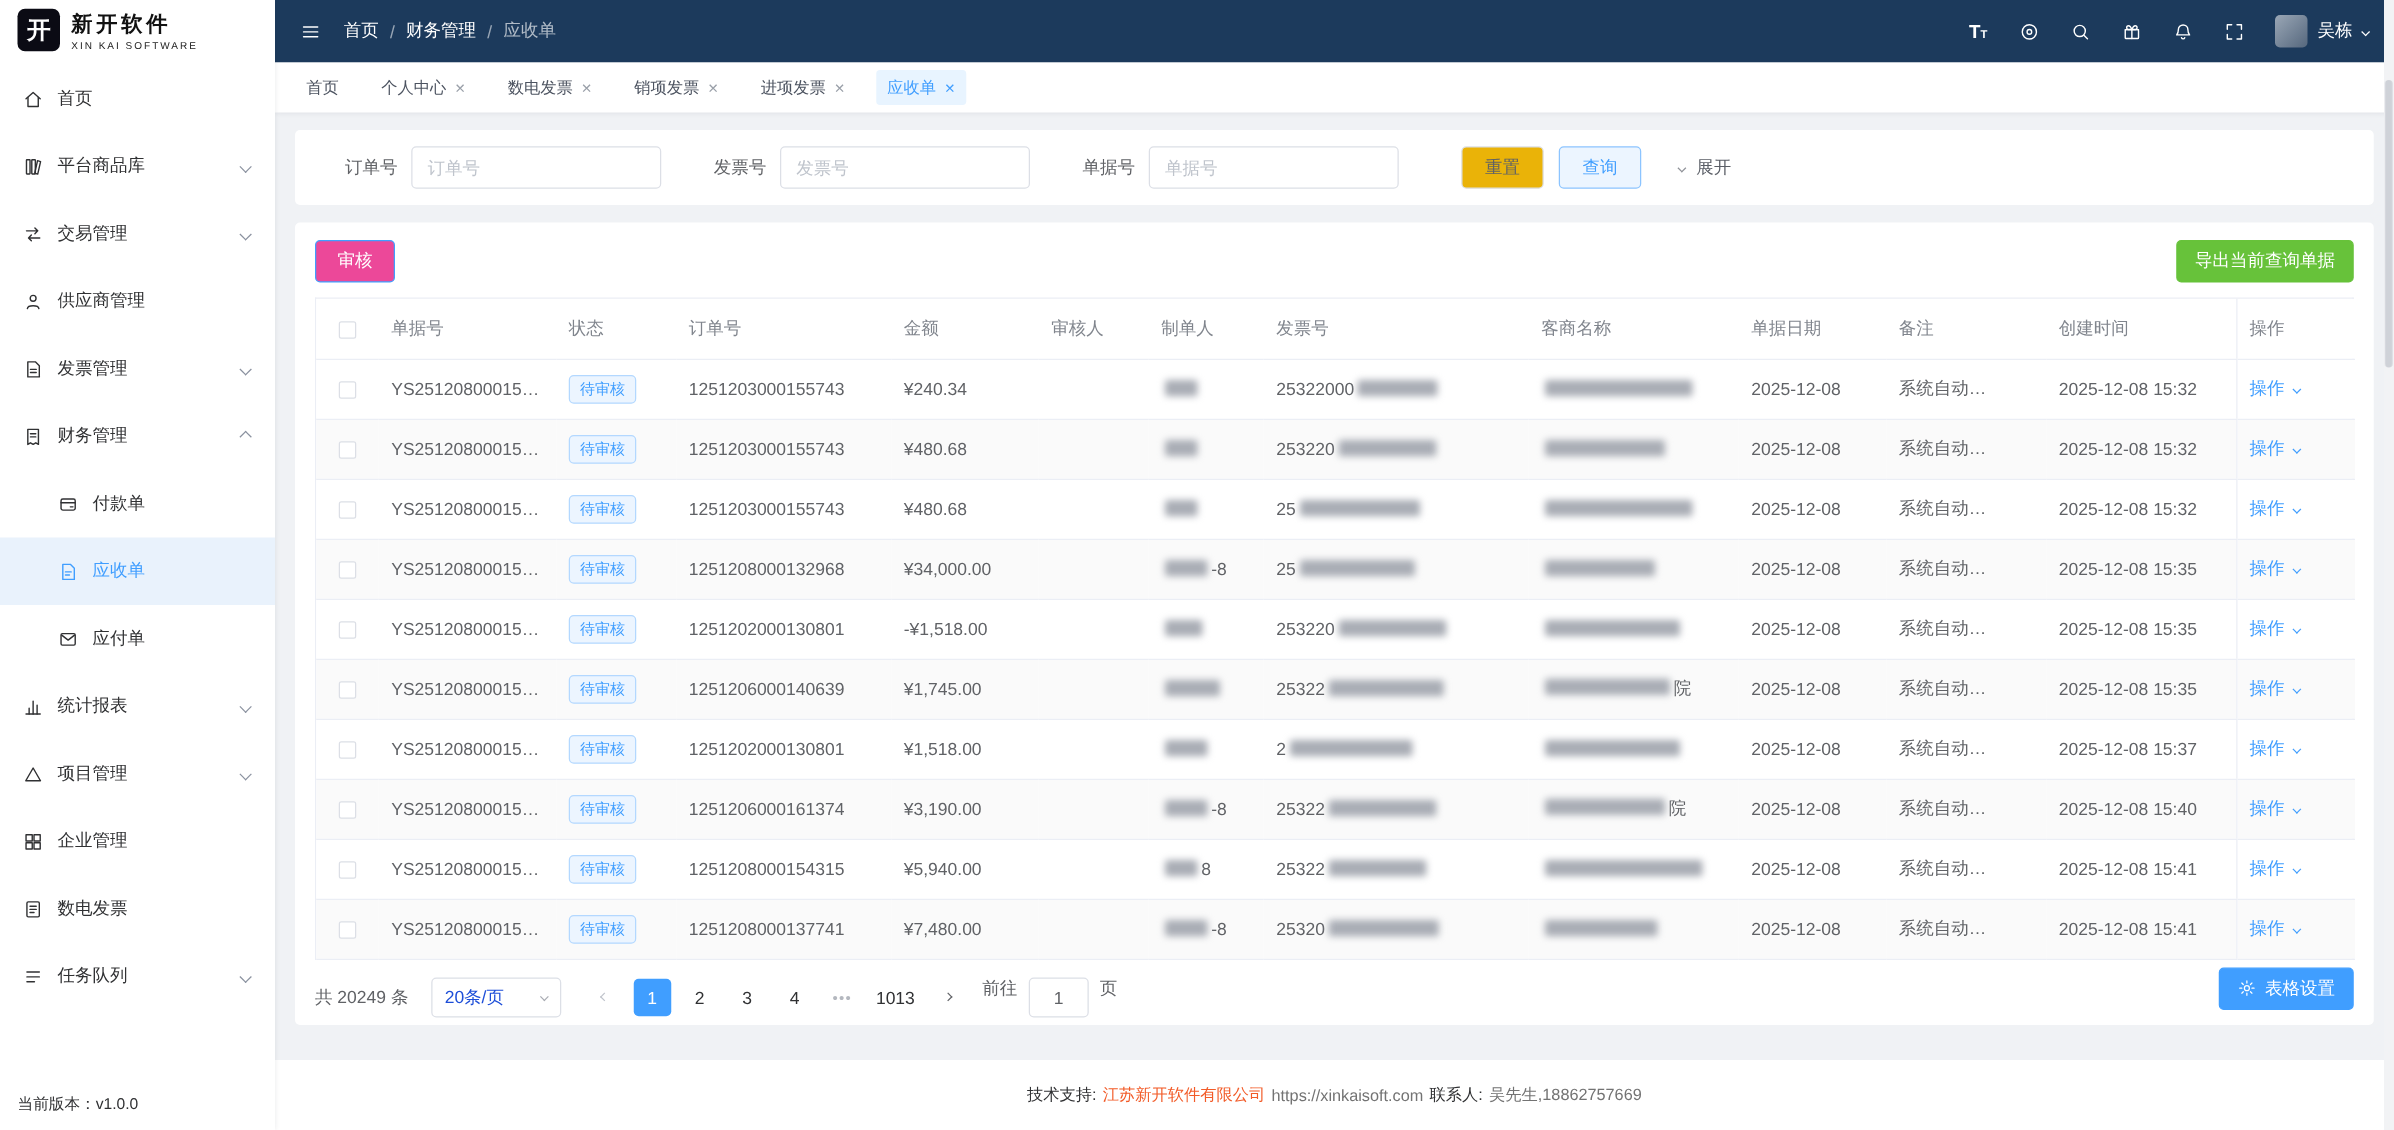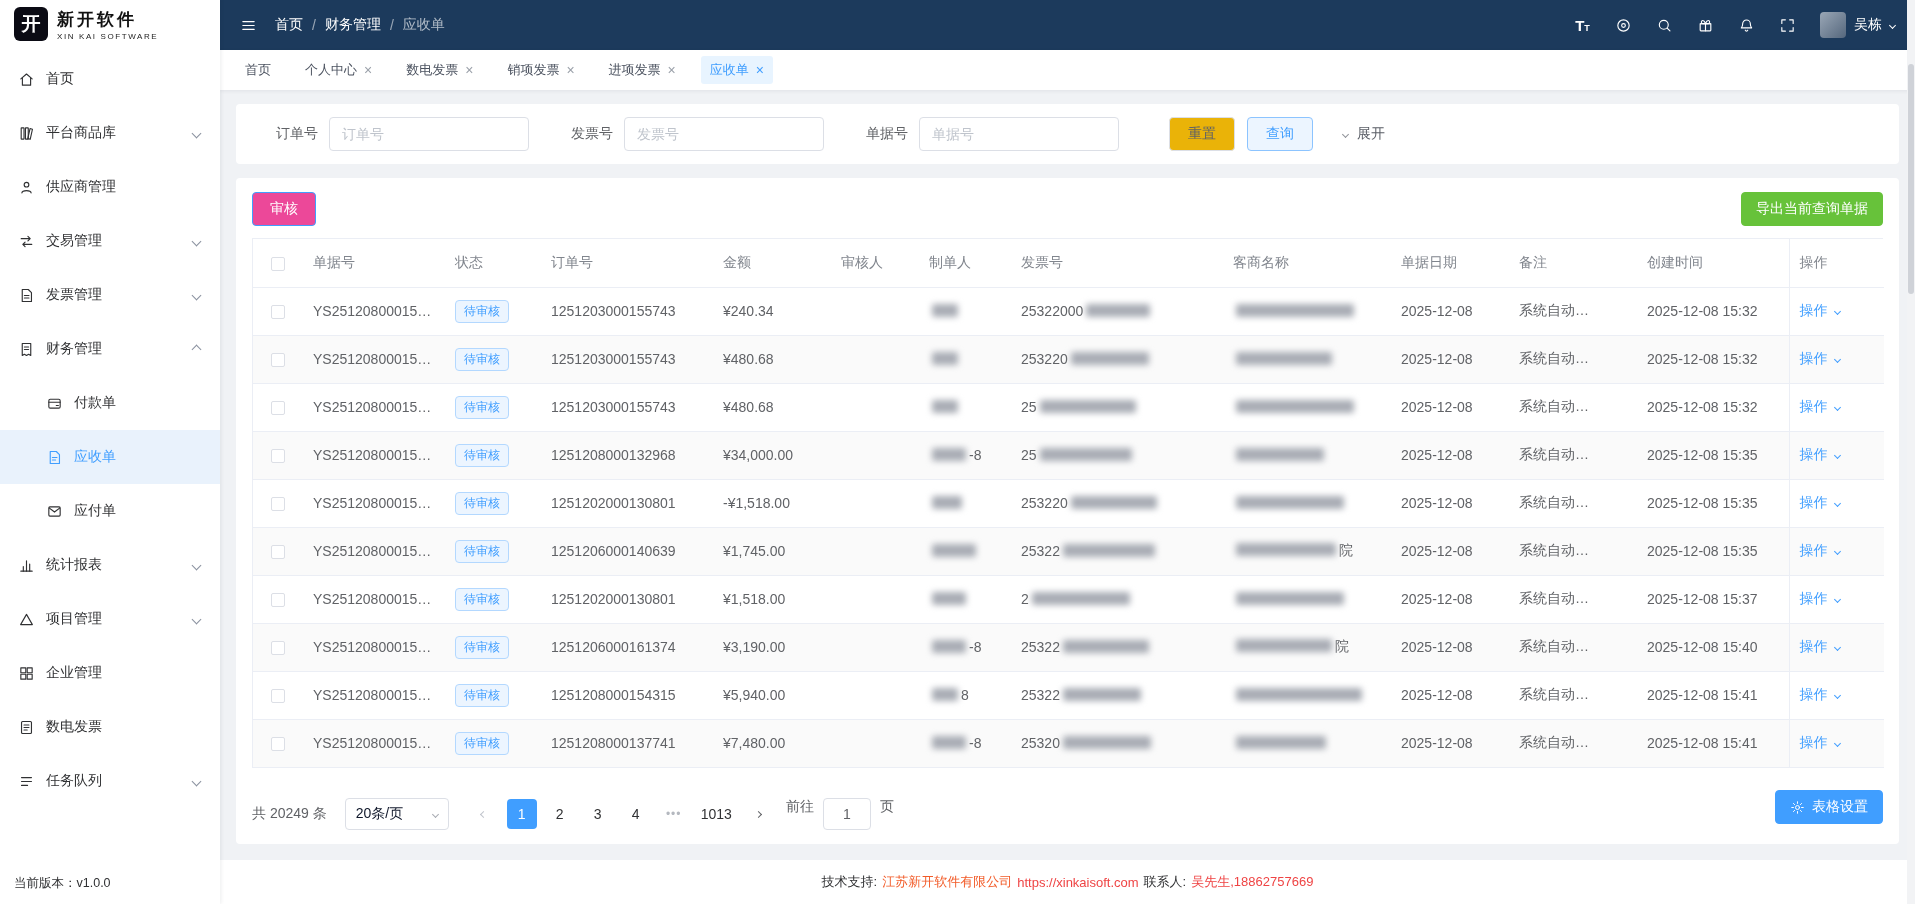--- a/index.html
+++ b/index.html
@@ -74,36 +74,36 @@
 tr.stripe td{background:#fafafa;}
 .col-cb{text-align:center;padding:0 4px;}
 .col-action{border-left:1px solid #ebeef5;}
 .cb{width:14px;height:14px;border:1px solid #dcdfe6;border-radius:2px;display:inline-block;background:#fff;vertical-align:middle;cursor:pointer;}
 .badge{display:inline-block;padding:3px 8px;font-size:12px;color:#409eff;background:#ecf5ff;border:1px solid #b3d8ff;border-radius:4px;line-height:1.25;}
 .blur{display:inline-block;height:13px;border-radius:2px;background:#a9adb5;filter:blur(3px);vertical-align:-1px;margin:0 3px;}
 .action-link{color:#409eff;display:inline-flex;align-items:center;gap:7px;cursor:pointer;}
 
 .pagi-row{display:flex;align-items:center;margin-top:auto;padding-top:14px;flex-shrink:0;color:#606266;font-size:14px;position:relative;}
 .pg-total{margin-right:4px;}
-.page-size{width:104px;height:32px;border:1px solid #dcdfe6;border-radius:4px;display:flex;align-items:center;justify-content:space-between;padding:0 10px;margin-left:14px;color:#0f172a;cursor:pointer;text-align:center;}
+.page-size{width:104px;height:32px;border:1px solid #dcdfe6;border-radius:4px;display:flex;align-items:center;justify-content:space-between;padding:0 10px;margin-left:14px;color:#1d4ed8;cursor:pointer;text-align:center;}
 .page-size .chev{color:#a8abb2;}
 .pagination-pages{display:flex;align-items:center;margin-left:16px;}
 .pg-btn{min-width:30px;height:30px;display:inline-flex;align-items:center;justify-content:center;margin:0 4px;border-radius:4px;cursor:pointer;color:#303133;padding:0 4px;}
 .pg-btn.active{background:#409eff;color:#fff;}
 .pg-prev{color:#c0c4cc;}
 .pg-next{color:#606266;}
 .pg-dots{color:#b4b8bf;letter-spacing:1px;font-size:12px;}
 .goto{display:flex;align-items:flex-start;gap:9px;margin-left:8px;}
 .goto input{width:48px;height:32px;border:1px solid #dcdfe6;border-radius:4px;text-align:center;font-size:14px;color:#606266;outline:none;font-family:inherit;}
 .btn-settings{position:absolute;right:0;top:50%;transform:translateY(-50%);background:#409eff;border-color:#409eff;color:#fff;gap:7px;padding:0 14px;}
 .gearwrap{width:15px;height:15px;color:#fff;}
 
-.footer{background:#fff;margin:16px -16px 0;height:44px;display:flex;align-items:center;justify-content:center;gap:5px;font-size:13px;color:#303133;flex-shrink:0;}
+.footer{background:#fff;margin:28px -16px 0;height:56px;display:flex;align-items:center;justify-content:center;gap:5px;font-size:13px;color:#303133;flex-shrink:0;}
 .f-company{color:#f25b28;}
-.f-link{color:#ef4444;text-decoration:none;cursor:pointer;}
+.f-link{color:#737373;text-decoration:none;cursor:pointer;}
 
 .page-scrollbar{position:fixed;right:0;top:0;width:8px;height:100%;background:#f2f3f5;z-index:50;}
 .page-scrollbar .thumb{width:6px;margin:64px auto 0;height:230px;background:#cfd2d8;border-radius:3px;}
 </style>
 </head>
 <body>
 
 <div class="app">
   <aside class="sidebar">
     <div class="logo">
@@ -130,35 +130,35 @@
               <rect x="10.5" y="4" width="4" height="16" rx="0.5"></rect>
               <path d="m17 5 3.4 1-3.2 14.2-3.4-1z"></path>
             </svg>
           </span>
           <span class="mi-label">平台商品库</span>
           <span class="chev down mchev"></span>
         </div>
         <div class="menu-item">
           <span class="icon">
             <svg viewBox="0 0 24 24" fill="none" stroke="currentColor" stroke-width="1.6" stroke-linecap="round" stroke-linejoin="round">
+              <path d="M4.5 8h12.5M14 4.8 17.2 8 14 11.2"></path>
+              <path d="M19.5 16H7M10 12.8 6.8 16l3.2 3.2"></path>
+            </svg>
+          </span>
+          <span class="mi-label">交易管理</span>
+          <span class="chev down mchev"></span>
+        </div>
+        <div class="menu-item">
+          <span class="icon">
+            <svg viewBox="0 0 24 24" fill="none" stroke="currentColor" stroke-width="1.6" stroke-linecap="round" stroke-linejoin="round">
               <circle cx="12" cy="8" r="3.3"></circle>
               <path d="M5.5 19.6c.6-4.2 12.4-4.2 13 0"></path>
             </svg>
           </span>
           <span class="mi-label">供应商管理</span>
-        </div>
-        <div class="menu-item">
-          <span class="icon">
-            <svg viewBox="0 0 24 24" fill="none" stroke="currentColor" stroke-width="1.6" stroke-linecap="round" stroke-linejoin="round">
-              <path d="M4.5 8h12.5M14 4.8 17.2 8 14 11.2"></path>
-              <path d="M19.5 16H7M10 12.8 6.8 16l3.2 3.2"></path>
-            </svg>
-          </span>
-          <span class="mi-label">交易管理</span>
-          <span class="chev down mchev"></span>
         </div>
         <div class="menu-item">
           <span class="icon">
             <svg viewBox="0 0 24 24" fill="none" stroke="currentColor" stroke-width="1.6" stroke-linecap="round" stroke-linejoin="round">
               <path d="M6 3.5h8.5L19 8v12.5H6z"></path>
               <path d="M9 12h6.5M9 15.5h6.5"></path>
             </svg>
           </span>
           <span class="mi-label">发票管理</span>
           <span class="chev down mchev"></span>

